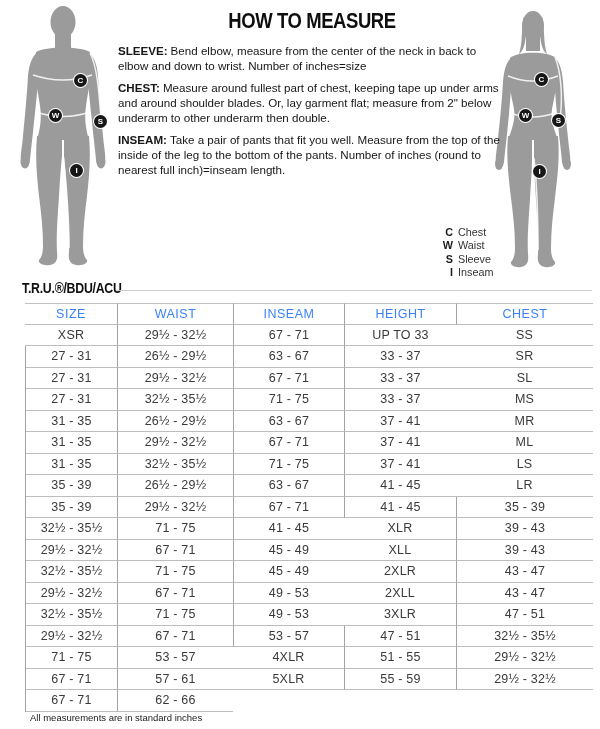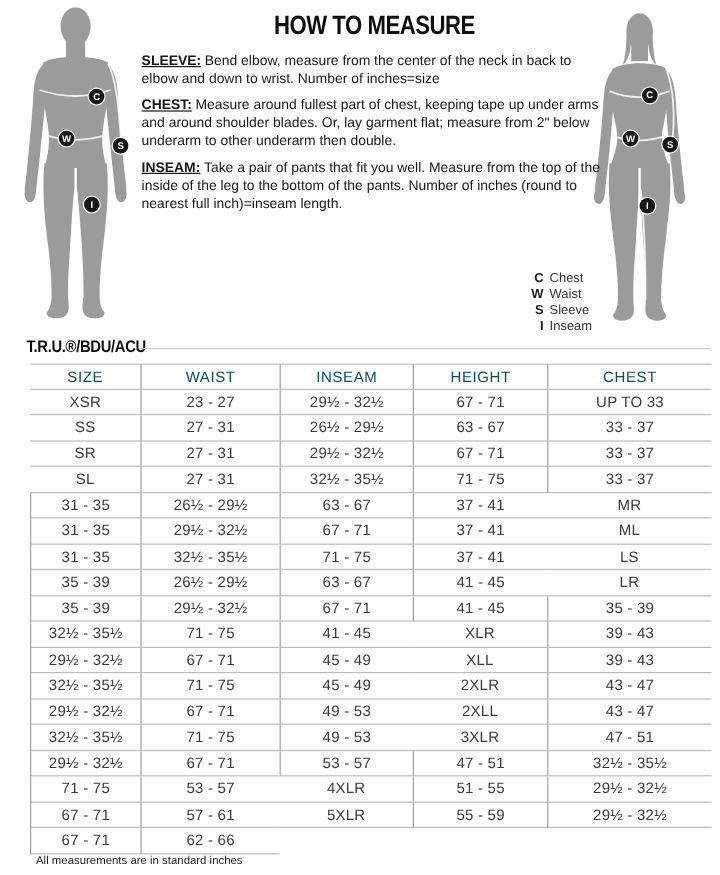--- a/index.html
+++ b/index.html
@@ -7,34 +7,34 @@
           font-family:"Liberation Sans",sans-serif;color:#111;}
   svg.fig{position:absolute;}
   .badge{position:absolute;width:13px;height:13px;border-radius:50%;background:#171717;
          color:#fff;font-size:8px;font-weight:bold;display:flex;align-items:center;
          justify-content:center;box-shadow:0 0 0 1px #fff;line-height:1;}
   .textcol{position:absolute;left:118px;top:8px;width:388px;}
   h1.title{margin:0 0 9px 0;font-size:22px;font-weight:bold;text-align:center;
            letter-spacing:-0.5px;transform:scaleX(.84);transform-origin:50% 50%;
            color:#0e0e0e;white-space:nowrap;}
   .textcol p{margin:0 0 7px 0;font-size:11.6px;line-height:15px;color:#161616;}
-  .textcol p b{margin-right:3px;text-decoration:underline;}
+  .textcol p b{margin-right:3px;}
   .legend{position:absolute;left:440px;top:226px;width:66px;}
   .lrow{display:flex;font-size:10.8px;line-height:13.4px;color:#333;}
   .lkey{width:13px;text-align:right;margin-right:5px;font-weight:bold;color:#1c1c1c;}
   .section{position:absolute;left:22px;top:280px;font-size:14px;font-weight:bold;
            letter-spacing:-0.3px;transform:scaleX(.88);transform-origin:0 50%;
            color:#0e0e0e;white-space:nowrap;}
   .rule{position:absolute;left:116px;top:290px;width:476px;height:1px;background:#cccccc;}
   .table{position:absolute;left:25px;top:303px;width:568px;display:grid;
          grid-template-columns:92px 116px 111px 112px 137px;grid-auto-rows:21.5px;}
   .cell{display:flex;align-items:center;justify-content:center;font-size:12.5px;
         color:#3a3a3a;border-bottom:1px solid #bdbdbd;letter-spacing:0.2px;}
   .cell.vd{border-left:1px solid #a2a2a2;}
-  .cell.head{border-top:1px solid #c2c2c2;color:#0c4a6e;letter-spacing:0.5px;}
+  .cell.head{border-top:1px solid #c2c2c2;color:#3b82f6;letter-spacing:0.5px;}
   .foot{position:absolute;left:30px;top:712px;font-size:9.5px;color:#1a1a1a;text-align:right;}
 </style>
 </head>
 <body>
 
 <div class="canvas">
 
   <svg class="fig" style="left:6px;top:6px" width="110" height="264" viewBox="0 0 110 264">
     <g fill="#9b9b9b">
       <ellipse cx="57" cy="16" rx="12.5" ry="16"></ellipse>
@@ -116,39 +116,39 @@
   <div class="section">T.R.U.®/BDU/ACU</div>
   <div class="rule"></div>
 
   <div class="table">
       <div class="cell head">SIZE</div>
       <div class="cell head vd">WAIST</div>
       <div class="cell head vd">INSEAM</div>
       <div class="cell head vd">HEIGHT</div>
       <div class="cell head vd">CHEST</div>
       <div class="cell ">XSR</div>
-      <div class="cell vd">23 - 27</div>
       <div class="cell vd">29½ - 32½</div>
       <div class="cell vd">67 - 71</div>
       <div class="cell vd">UP TO 33</div>
       <div class="cell ">SS</div>
       <div class="cell vd">27 - 31</div>
       <div class="cell vd">26½ - 29½</div>
       <div class="cell vd">63 - 67</div>
       <div class="cell vd">33 - 37</div>
       <div class="cell ">SR</div>
       <div class="cell vd">27 - 31</div>
       <div class="cell vd">29½ - 32½</div>
       <div class="cell vd">67 - 71</div>
       <div class="cell vd">33 - 37</div>
       <div class="cell ">SL</div>
       <div class="cell vd">27 - 31</div>
       <div class="cell vd">32½ - 35½</div>
       <div class="cell vd">71 - 75</div>
       <div class="cell vd">33 - 37</div>
+      <div class="cell ">MS</div>
       <div class="cell vd">31 - 35</div>
       <div class="cell vd">26½ - 29½</div>
       <div class="cell vd">63 - 67</div>
       <div class="cell vd">37 - 41</div>
       <div class="cell ">MR</div>
       <div class="cell vd">31 - 35</div>
       <div class="cell vd">29½ - 32½</div>
       <div class="cell vd">67 - 71</div>
       <div class="cell vd">37 - 41</div>
       <div class="cell ">ML</div>

